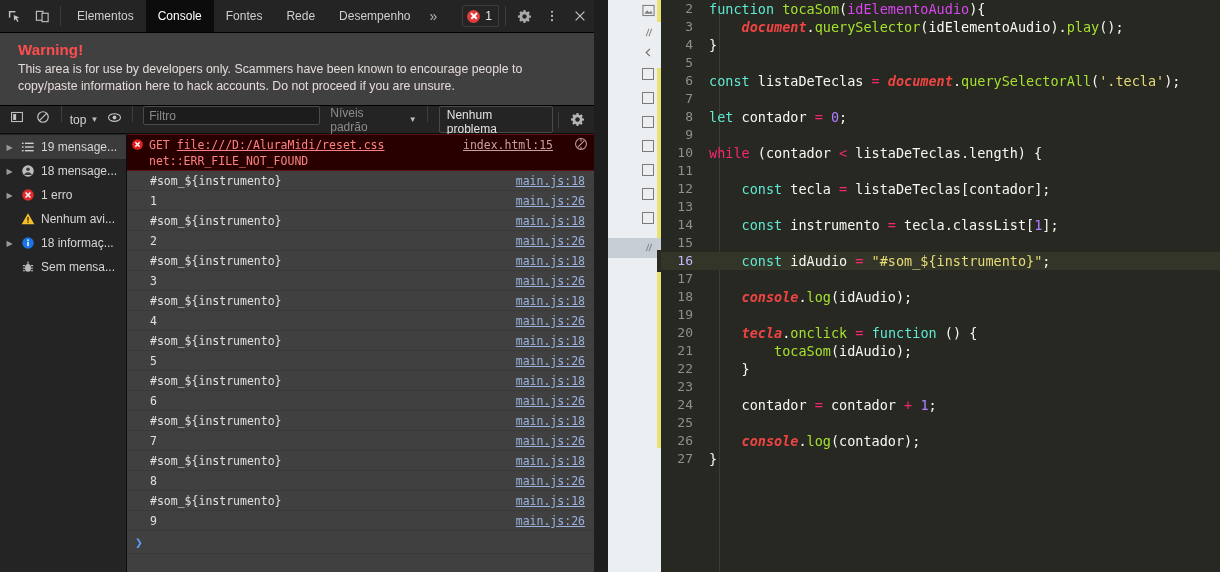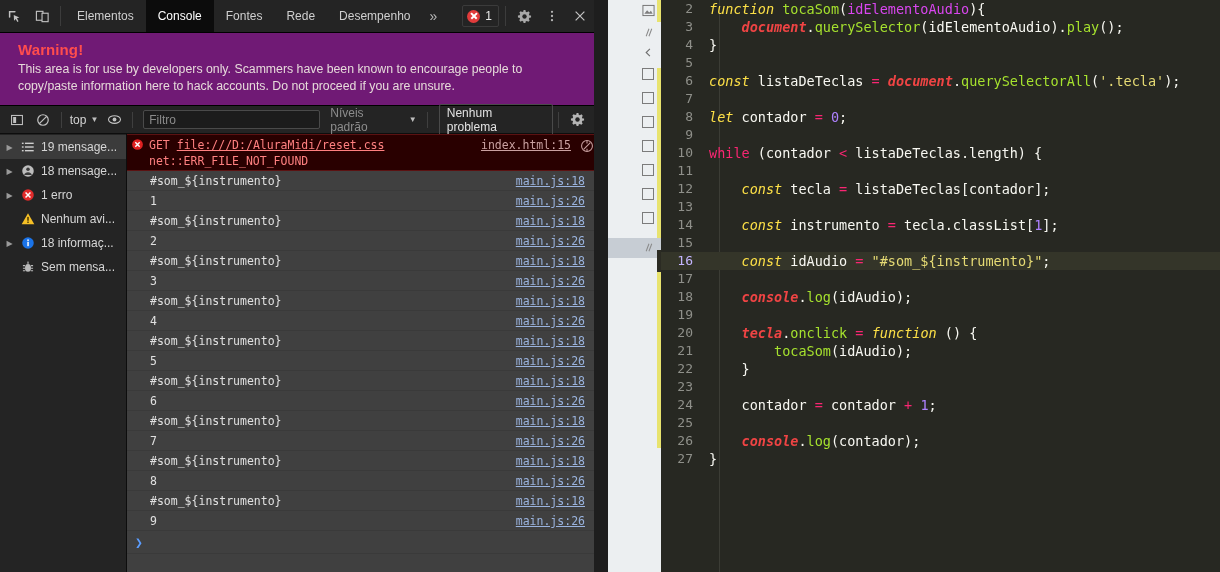--- a/index.html
+++ b/index.html
@@ -69,38 +69,38 @@
   }
   .err-dot::before, .err-dot::after {
     content:""; position:absolute; left:2.5px; top:5.7px;
     width:8px; height:1.6px; background:#fff;
   }
   .err-dot::before { transform: rotate(45deg); }
   .err-dot::after { transform: rotate(-45deg); }
 
   
   .dt-warning {
-    background: #701a75;
+    background: #404040;
     padding: 8px 12px 10px 18px;
     border-bottom: 1px solid #000;
   }
   .dt-warning .w-title {
     color: #ff4d4d; font-weight: bold; font-size: 15px;
     margin-bottom: 3px; letter-spacing: .1px;
   }
   .dt-warning .w-body {
     color: #e6dada; font-size: 12.3px; line-height: 17px; max-width: 560px;
   }
 
   
   .dt-filterbar {
     height: 27px; min-height: 27px;
     background: #242424;
     border-bottom: 1px solid #0d0d0d;
-    display: flex; align-items: center; gap: 0;
+    display: flex; gap: 0;
     padding: 0 4px;
   }
   .fb-icon {
     width: 26px; height: 22px; display:flex; align-items:center; justify-content:center;
   }
   .fb-icon svg { display: block; }
   .fb-divider { width:1px; height:16px; background:#3f3f3f; margin:0 5px; }
   .fb-ctx {
     color: #d4d4d4; font-size: 12px; display:flex; align-items:center; gap:4px;
     padding: 0 3px;
@@ -165,21 +165,21 @@
     border-top: 1px solid #5b1212;
     position: relative;
   }
   .msg-row.error .m-text { color: #ff8080; padding-left: 4px; display:flex; gap:5px; align-items:flex-start;}
   .msg-row.error .m-src { color: #c9a0a0; }
   .err-ic { width: 13px; height:13px; flex:0 0 13px; margin-top:1px; }
   .err-ic svg { display:block; }
   .err-lines { display:flex; flex-direction:column; }
   .err-line1 .u { text-decoration: underline; }
   .err-line2 { color: #ff8080; }
-  .m-src-wrap { display:flex; align-items:flex-end; gap:0; }
+  .m-src-wrap { display:flex; align-items:flex-start; gap:12px; padding-right:6px;}
   .issue-ic { width:14px; height:14px; }
   .issue-ic svg { display:block; }
   .num { color: #8b8bff; }
   .prompt-row {
     display:flex; align-items:center; height: 22px;
     padding-left: 8px; border-bottom: 1px solid #3a3a3a;
   }
   .prompt-row .chev { color:#5b9dff; font-size: 13px; font-family:"DejaVu Sans Mono", monospace; }
 
   
@@ -223,21 +223,21 @@
     user-select: none;
   }
   .code-line.cur .ln { color: #c4b5fd; }
   .code-txt { padding-left: 7px; color: #f8f8f2; }
   .indent-guide {
     position:absolute; left: 58px; top:0; bottom:0; width:1px;
     background: #3b3c35;
   }
   
   .t-kw   { color: #f92672; }
-  .t-kw2  { color: #fde047; font-style: italic; }
+  .t-kw2  { color: #5eead4; }
   .t-fn   { color: #a6e22e; }
   .t-par  { color: #d946ef; }
   .t-str  { color: #e6db74; }
   .t-num  { color: #ae81ff; }
   .t-obj  { color: #ef4444; font-style: italic; font-weight: bold; }
   .t-plain{ color: #f8f8f2; }
   .t-prop { color: #a6e22e; }
 </style>
 </head>
 <body>

